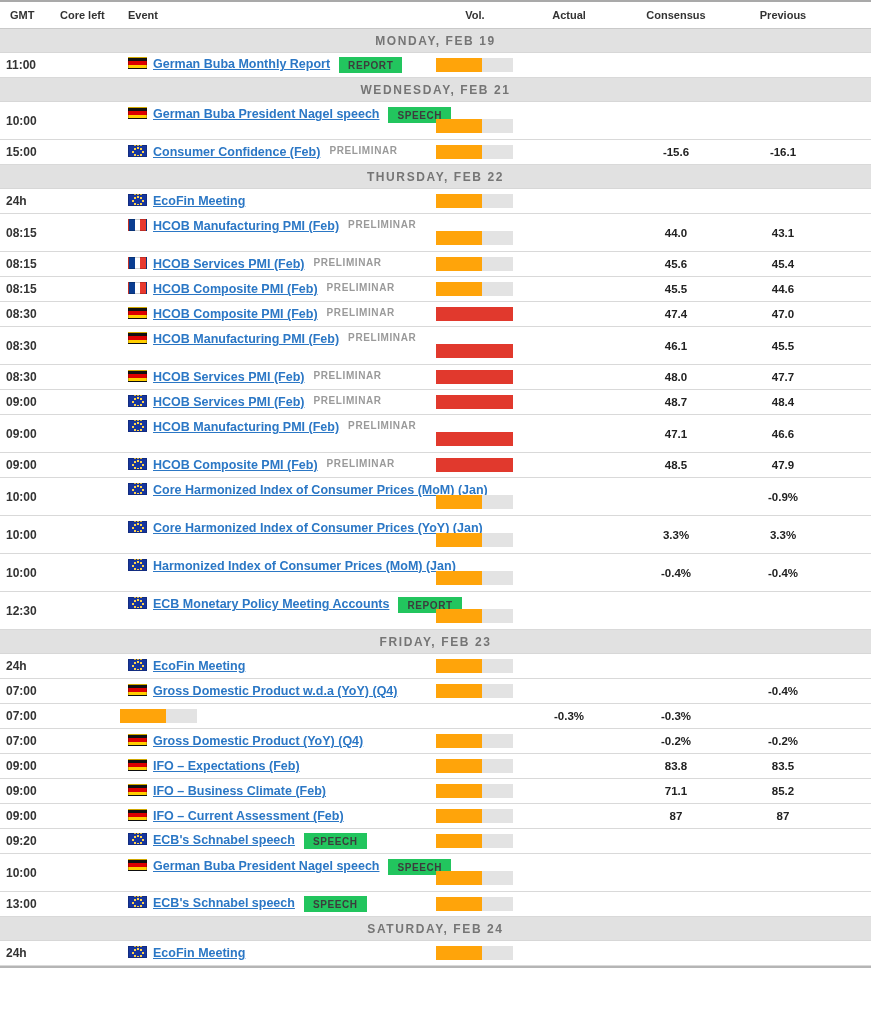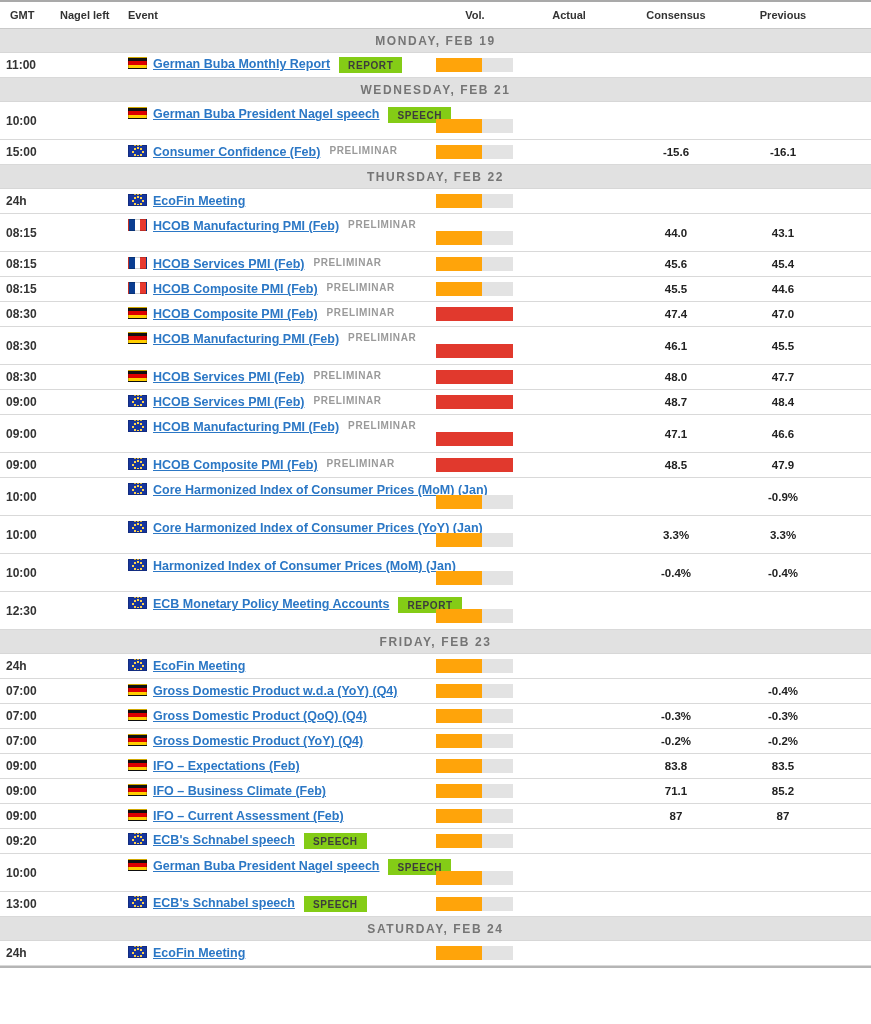--- a/index.html
+++ b/index.html
@@ -61,21 +61,21 @@
       radial-gradient(circle 1px at 6px  3px,#ffd34d 90%,transparent 100%);
     background-color:#17369d;
   }
 
   .event-link {
     font-size:12.5px; font-weight:bold; color:#2b77c5;
     text-decoration:underline; cursor:pointer;
   }
   .badge {
     display:inline-block; margin-left:9px; padding:3px 9px 2px 9px;
-    background:#84cc16; color:#3c3c3c; font-size:10px; font-weight:bold;
+    background:#22c55e; color:#3c3c3c; font-size:10px; font-weight:bold;
     letter-spacing:0.6px; white-space:nowrap;
   }
   .prelim {
     margin-left:9px; color:#9a9a9a; font-size:10px; font-weight:bold;
     letter-spacing:0.6px; white-space:nowrap;
   }
 
   .c-vol { display:flex; justify-content:flex-start; }
   .bar { width:77px; height:14px; background:#e3e3e3; position:relative; overflow:hidden; }
   .bar-fill { height:100%; }
@@ -84,21 +84,21 @@
   .c-actual, .c-consensus, .c-previous {
     font-size:11.5px; font-weight:bold; color:#222; text-align:center; white-space:nowrap;
   }
 </style>
 </head>
 <body>
 
 <div class="calendar">
   <div class="grid cal-header">
     <div class="hlabel h-gmt">GMT</div>
-    <div class="hlabel h-timeleft">Nagel left</div>
+    <div class="hlabel h-timeleft">Core left</div>
     <div class="hlabel h-event">Event</div>
     <div class="hlabel h-vol">Vol.</div>
     <div class="hlabel h-actual">Actual</div>
     <div class="hlabel h-consensus">Consensus</div>
     <div class="hlabel h-previous">Previous</div>
     <div></div>
   </div>
   <div>
   <div class="section-header">
     <span>MONDAY, FEB 19</span>
@@ -486,25 +486,20 @@
     </div>
     <div class="c-actual"></div>
     <div class="c-consensus"></div>
     <div class="c-previous">-0.4%</div>
     <div></div>
   </div>
 
   <div class="grid row">
     <div class="c-gmt">07:00</div>
     <div class="c-timeleft"></div>
-    <div class="c-event">
-      <span class="flag flag-de"></span>
-      <a class="event-link">Gross Domestic Product (QoQ) (Q4)</a>
-
-    </div>
     <div class="c-vol">
       <div class="bar">
         <div class="bar-fill" style="width: 60%; background: rgb(255, 164, 10);"></div>
       </div>
     </div>
     <div class="c-actual"></div>
     <div class="c-consensus">-0.3%</div>
     <div class="c-previous">-0.3%</div>
     <div></div>
   </div>

